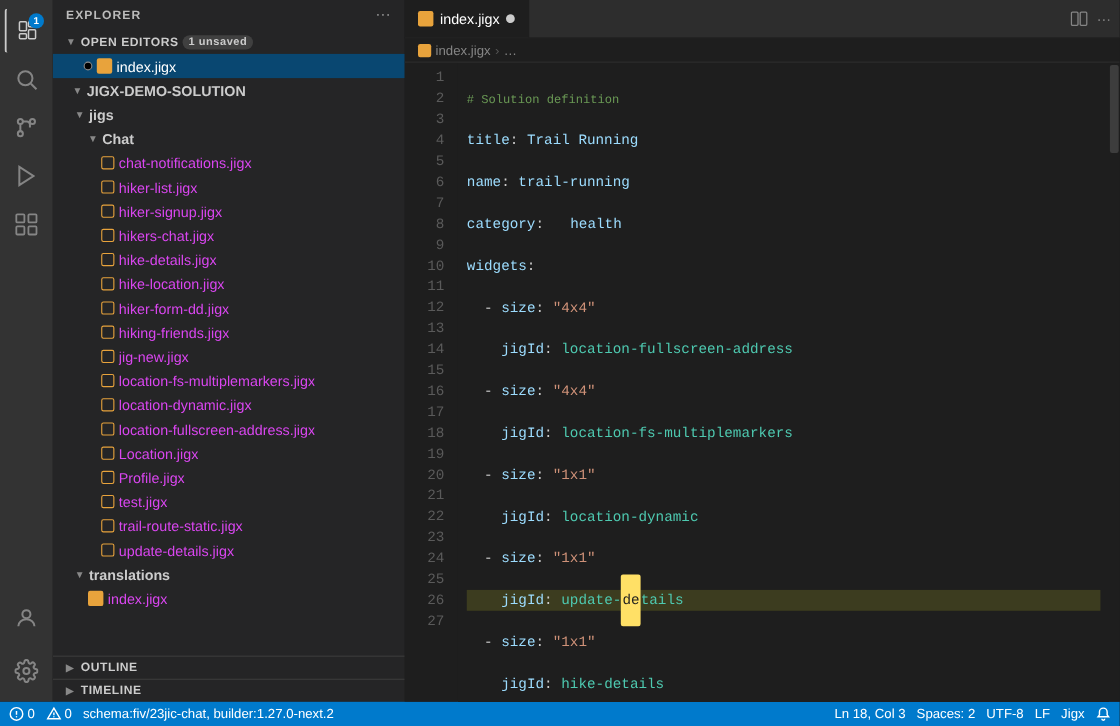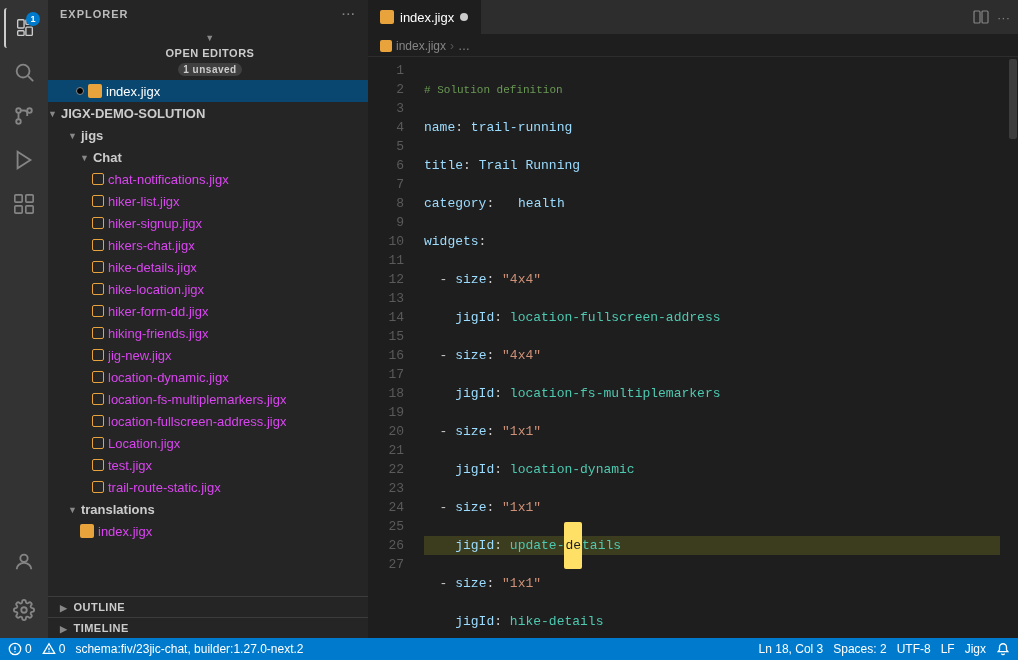--- a/index.html
+++ b/index.html
@@ -93,21 +93,20 @@
       padding: 4px 8px 4px 12px;
       font-size: 11px;
       font-weight: 600;
       letter-spacing: 0.5px;
       color: #cccccc;
       display: flex;
       align-items: center;
       gap: 4px;
       cursor: pointer;
       user-select: none;
-      flex-direction: column;
     }
     .section-title .badge {
       background: #404040;
       color: #cccccc;
       font-size: 10px;
       padding: 1px 5px;
       border-radius: 8px;
     }
     .chevron {
       font-size: 10px;
@@ -402,21 +401,21 @@
         </div>
         <div class="file-item active" style="padding-left:28px;">
           <span style="width:8px;height:8px;border-radius:50%;background:#000;border:1px solid #888;flex-shrink:0;"></span>
           <div class="file-icon-jigx"></div>
           <span class="file-name active">index.jigx</span>
         </div>
       </div>
 
       <div class="tree-section">
 
-        <div class="folder-item" style="padding-left:0;text-align:right;">
+        <div class="folder-item" style="padding-left:18px;text-align:right;">
           <span class="tri-down chevron"></span>
           <span class="folder-name">JIGX-DEMO-SOLUTION</span>
         </div>
 
         <div class="folder-item indent-1">
           <span class="tri-down chevron"></span>
           <span class="folder-name">jigs</span>
         </div>
 
         <div class="folder-item indent-2">
@@ -455,41 +454,49 @@
         <div class="file-item indent-3">
           <div class="file-icon-jigx-small"></div>
           <span class="file-name">hiking-friends.jigx</span>
         </div>
         <div class="file-item indent-3">
           <div class="file-icon-jigx-small"></div>
           <span class="file-name">jig-new.jigx</span>
         </div>
         <div class="file-item indent-3">
           <div class="file-icon-jigx-small"></div>
+          <span class="file-name">location-fs-multiplemarkers.jigx</span>
+        </div>
+        <div class="file-item indent-3">
+          <div class="file-icon-jigx-small"></div>
           <span class="file-name">location-dynamic.jigx</span>
         </div>
         <div class="file-item indent-3">
           <div class="file-icon-jigx-small"></div>
-          <span class="file-name">location-fs-multiplemarkers.jigx</span>
-        </div>
-        <div class="file-item indent-3">
-          <div class="file-icon-jigx-small"></div>
           <span class="file-name">location-fullscreen-address.jigx</span>
         </div>
         <div class="file-item indent-3">
           <div class="file-icon-jigx-small"></div>
           <span class="file-name">Location.jigx</span>
         </div>
         <div class="file-item indent-3">
           <div class="file-icon-jigx-small"></div>
+          <span class="file-name">Profile.jigx</span>
+        </div>
+        <div class="file-item indent-3">
+          <div class="file-icon-jigx-small"></div>
           <span class="file-name">test.jigx</span>
         </div>
         <div class="file-item indent-3">
           <div class="file-icon-jigx-small"></div>
           <span class="file-name">trail-route-static.jigx</span>
+        </div>
+        <div class="file-item indent-3">
+          <div class="file-icon-jigx-small"></div>
+          <span class="file-name">update-details.jigx</span>
         </div>
 
         <div class="folder-item indent-1">
           <span class="tri-down chevron"></span>
           <span class="folder-name">translations</span>
         </div>
         <div class="file-item indent-2">
           <div class="file-icon-jigx" style="background:#e8a33c;"></div>
           <span class="file-name">index.jigx</span>
         </div>
@@ -561,22 +568,22 @@
           <div>21</div>
             <div>22</div>
             <div>23</div>
             <div>24</div>
             <div>25</div>
           <div>26</div>
             <div>27</div>
         </div>
         <div class="code-content">
 <span class="code-line"><span class="solution-comment"># Solution definition</span></span>
+<span class="code-line"><span class="key">title</span><span class="punct">: </span><span style="color:#9cdcfe;">Trail Running</span></span>
 <span class="code-line"><span class="key">name</span><span class="punct">: </span><span style="color:#9cdcfe;">trail-running</span></span>
-<span class="code-line"><span class="key">title</span><span class="punct">: </span><span style="color:#9cdcfe;">Trail Running</span></span>
 <span class="code-line"><span class="key">category</span><span class="punct">: </span><span style="color:#9cdcfe;margin-left:16px;">health</span></span>
 <span class="code-line"><span class="key">widgets</span><span class="punct">:</span></span>
 <span class="code-line">  <span class="dash">-</span> <span class="key">size</span><span class="punct">: </span><span class="value-str">"4x4"</span></span>
 <span class="code-line">    <span class="key">jigId</span><span class="punct">: </span><span class="value-key">location-fullscreen-address</span></span>
 <span class="code-line">  <span class="dash">-</span> <span class="key">size</span><span class="punct">: </span><span class="value-str">"4x4"</span></span>
 <span class="code-line">    <span class="key">jigId</span><span class="punct">: </span><span class="value-key">location-fs-multiplemarkers</span></span>
 <span class="code-line">  <span class="dash">-</span> <span class="key">size</span><span class="punct">: </span><span class="value-str">"1x1"</span></span>
 <span class="code-line">    <span class="key">jigId</span><span class="punct">: </span><span class="value-key">location-dynamic</span></span>
 <span class="code-line">  <span class="dash">-</span> <span class="key">size</span><span class="punct">: </span><span class="value-str">"1x1"</span></span>
 <span class="code-line" style="background:#3c3c1f;">    <span class="key">jigId</span><span class="punct">: </span><span class="value-key">update-<span class="cursor-highlight">de</span>tails</span></span>

